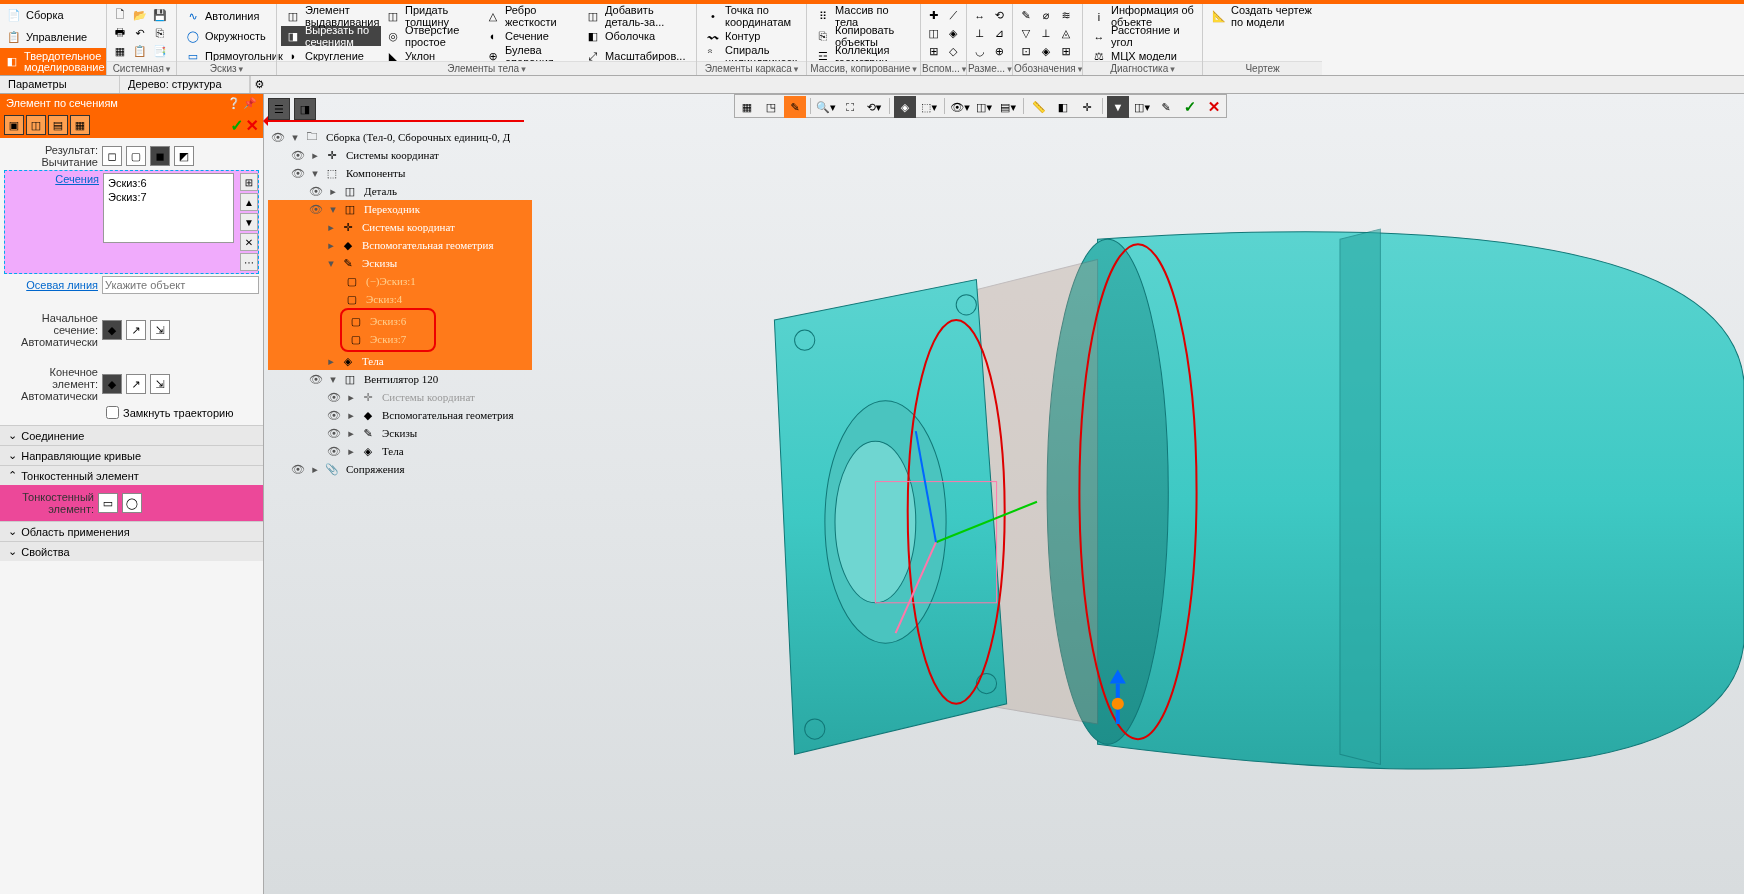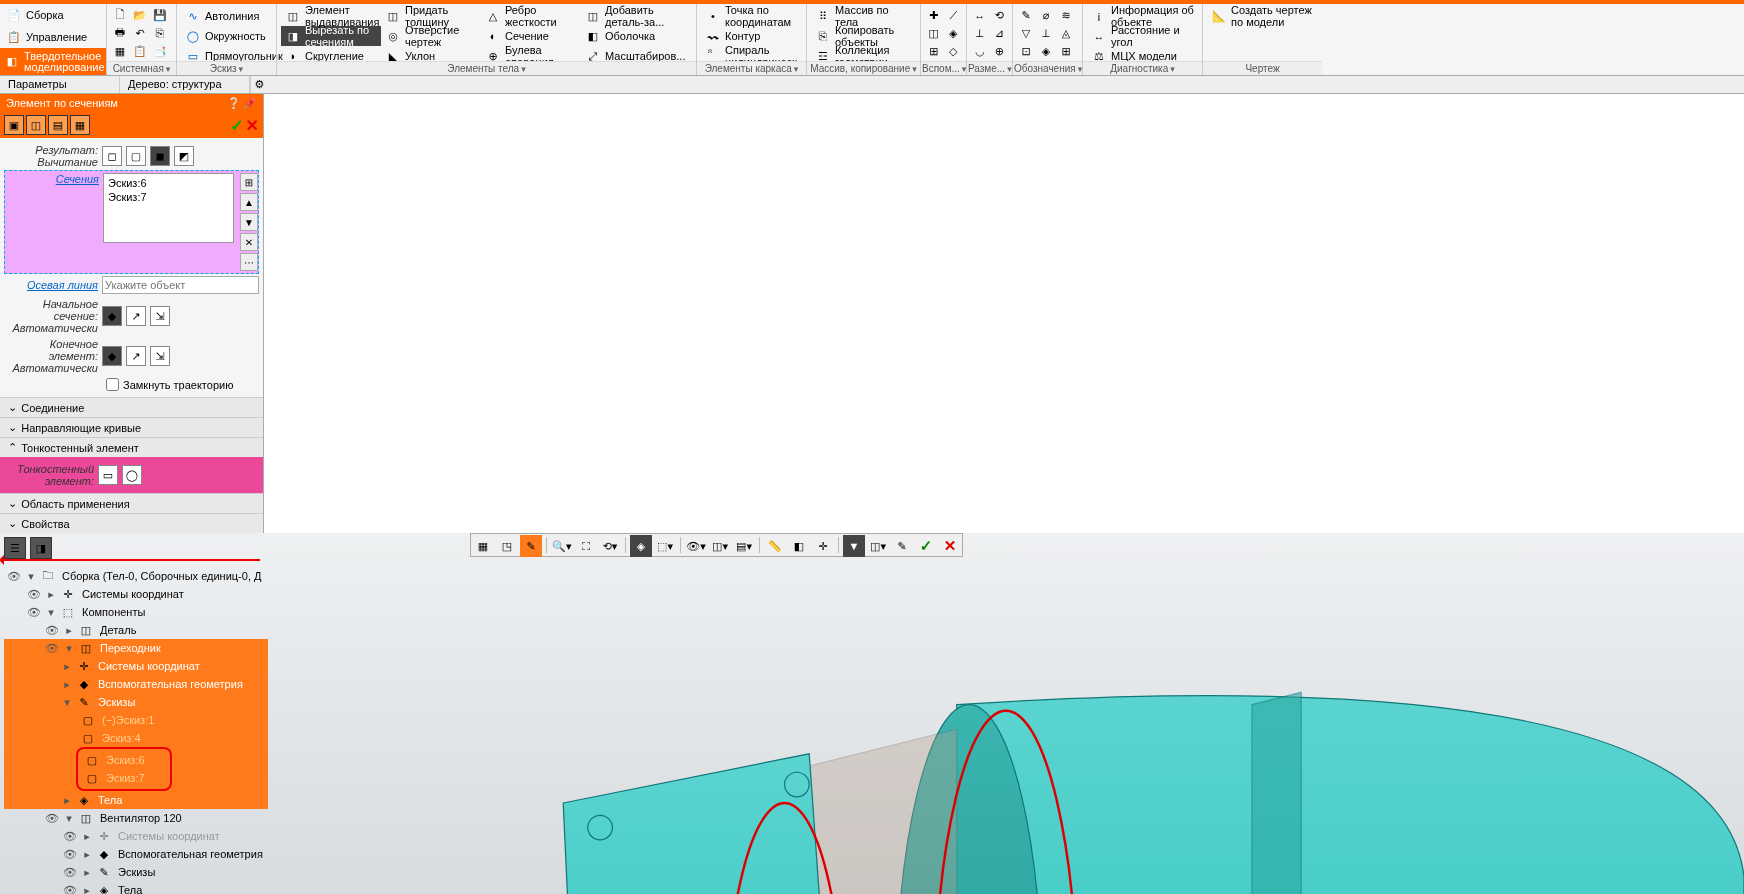--- a/index.html
+++ b/index.html
@@ -21,61 +21,61 @@
 .rg-icon { width: 16px; height: 16px; display: inline-flex; align-items: center; justify-content: center; flex-shrink: 0; }
 .rg-small { width: 18px; height: 18px; display: inline-flex; align-items: center; justify-content: center; cursor: pointer; }
 .rg-footer { position: absolute; bottom: 0; left: 0; right: 0; text-align: center; font-size: 10px; color: #555; padding: 1px; border-top: 1px solid #ddd; background: #eee; }
 
 
 .panels-header { display: flex; height: 18px; background: #eee; border-bottom: 1px solid #aaa; }
 .ph-tab { padding: 2px 8px; border-right: 1px solid #ccc; }
 .ph-gear { width: 18px; display: flex; align-items: center; justify-content: center; border-left: 1px solid #ccc; }
 
 
-.main { display: flex; height: calc(100% - 4px - 72px - 18px); flex-direction: column; }
+.main { display: flex; height: calc(100% - 4px - 72px - 18px); }
 
 
 .params { width: 264px; border-right: 1px solid #aaa; background: #f5f5f5; display: flex; flex-direction: column; }
 .params-title { background: #ff6600; color: #fff; padding: 2px 6px; display: flex; align-items: center; justify-content: space-between; height: 18px; }
 .params-toolbar { background: #ff6600; display: flex; align-items: center; gap: 2px; padding: 2px 4px; height: 26px; }
 .pt-btn { width: 20px; height: 20px; border: 1px solid #333; background: #ffa050; display: flex; align-items: center; justify-content: center; cursor: pointer; }
 .pt-spacer { flex: 1; }
 .pt-check { color: #0a0; font-size: 16px; font-weight: bold; }
 .pt-x { color: #e00; font-size: 16px; font-weight: bold; }
 
 .p-section { padding: 4px; }
 .p-row { display: flex; align-items: center; gap: 4px; padding: 2px 0; }
-.p-label { width: 94px; text-align: right; color: #333; font-style: italic; }
+.p-label { width: 94px; text-align: right; color: #333; }
 .p-link { color: #06c; text-decoration: underline; cursor: pointer; }
 .p-input { flex: 1; border: 1px solid #aaa; background: #fff; padding: 2px; }
 .p-box { border: 1px dashed #0ae; padding: 0; background: #f0abfc; margin-left: 0; }
 .p-list { list-style: none; padding: 2px 4px; min-height: 70px; background: #fff; border: 1px solid #999; }
 .p-list li { padding: 1px 0; }
 .p-sidebtns { display: flex; flex-direction: column; gap: 2px; margin-left: 2px; }
 .p-sbtn { width: 18px; height: 18px; border: 1px solid #aaa; background: #eee; display: flex; align-items: center; justify-content: center; cursor: pointer; font-size: 10px; }
-.p-opt-row { display:flex; align-items:center; gap:4px; padding:2px 0;}
+.p-opt-row { display:flex; align-items:center; gap:4px; padding:2px 0;margin-top:14px;}
 .p-icons { display:flex; gap:4px; }
 .p-ibox { width:20px; height:20px; border:1px solid #888; background:#fff; display:flex; align-items:center; justify-content:center; cursor:pointer;}
 .p-ibox.active { background:#444; }
 
 .p-accordion { background: #e8e8e8; border-top: 1px solid #ccc; padding: 3px 8px; cursor: pointer; display:flex; align-items:center; gap:4px;}
 .p-acc-body { padding: 4px 0; background:#ec4899; }
 
 
 .tree-area { flex: 1; position: relative; background: linear-gradient(180deg, #eef0f2 0%, #d8dcde 100%); }
 .tree-panel { position: absolute; left: 0; top: 0; width: 268px; background: transparent; }
 .tree-toolbar { display: flex; gap: 4px; padding: 4px; }
 .tt-btn { width: 22px; height: 22px; background: #555; border: 1px solid #333; display:flex; align-items:center; justify-content:center; cursor:pointer;}
 
 .tree { padding: 4px 0 4px 4px; }
 .tree-row { display:flex; align-items:center; gap:4px; padding:1px 2px; white-space:nowrap; }
 .tree-eye { width:16px; height:16px; display:inline-flex; align-items:center; justify-content:center; color:#555; flex-shrink:0;}
 .tree-exp { width:10px; text-align:center; color:#555; cursor:pointer; flex-shrink:0;}
 .tree-ico { width:16px; height:16px; display:inline-flex; align-items:center; justify-content:center; flex-shrink:0;}
-.tree-lbl { padding: 0 2px; }
+.tree-lbl { padding: 0 2px; font-family: Liberation Serif, serif; }
 .tree .lvl1 { padding-left: 22px; }
 .tree .lvl2 { padding-left: 40px; }
 .tree .lvl3 { padding-left: 58px; }
 .tree .lvl4 { padding-left: 76px; }
 .hl-orange { background: #ff7a1a; }
 .hl-orange .tree-lbl { color:#fff; }
 .red-outline { border: 2px solid #e00; border-radius: 8px; padding: 2px 4px; margin-left: 72px; width: 96px; }
 
 
 .view-toolbar { position:absolute; top:0; left:470px; right:auto; display:flex; gap:2px; background:#f0f0f0; border:1px solid #aaa; padding:1px; height:24px;}
@@ -172,21 +172,21 @@
             <span>Скругление</span>
           </div>
       </div>
       <div style="width:100px">
         <div class="rg-btn">
             <span class="rg-icon">◫</span>
             <span>Придать толщину</span>
           </div>
         <div class="rg-btn">
             <span class="rg-icon">◎</span>
-            <span>Отверстие чертеж</span>
+            <span>Отверстие простое</span>
           </div>
         <div class="rg-btn">
             <span class="rg-icon">◣</span>
             <span>Уклон</span>
           </div>
       </div>
       <div style="width:100px">
         <div class="rg-btn">
             <span class="rg-icon">△</span>
             <span>Ребро жесткости</span>

